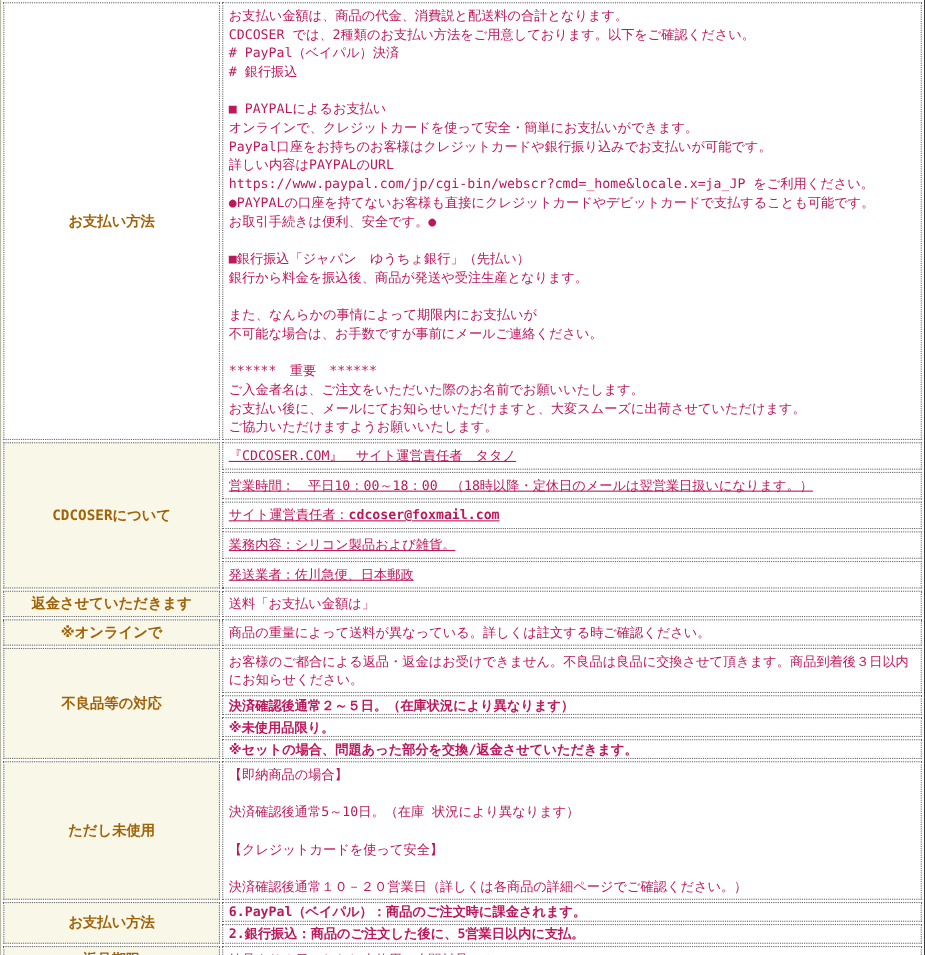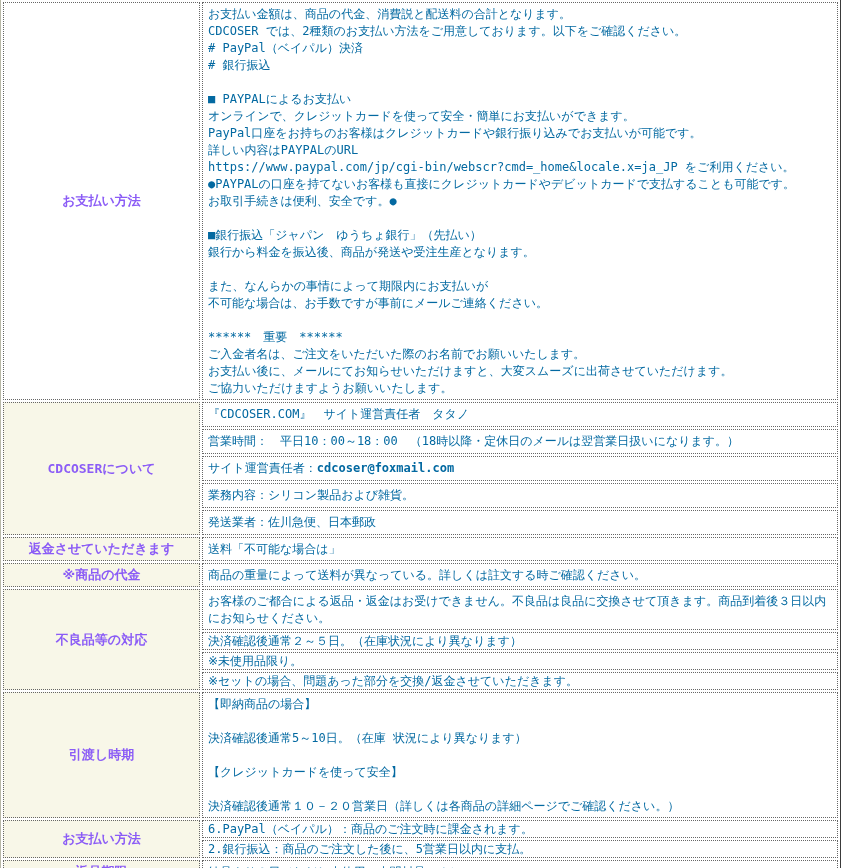--- a/index.html
+++ b/index.html
@@ -16,36 +16,36 @@
     background:#ffffff;
   }
   col.c1{width:197px;}
   th,td{border:1px dotted #666666;margin:0;}
   th.hdr{
     background:#f8f7e8;
     font-weight:bold;
     font-size:13px;
     text-align:center;
     vertical-align:middle;
-    color:#8b5cf6;
+    color:#a16207;
     padding:2px;
   }
   th.hdr.white{background:#ffffff;}
   td.body{
     font-size:12px;
     line-height:17px;
     padding:2px 5px;
     vertical-align:middle;
     white-space:pre-line;
     word-break:break-all;
-    color:#0369a1;
+    color:#be185d;
   }
   td.top{vertical-align:top;padding-top:3px;}
-  td.r25{height:19px;}
-  td.tight{line-height:16px;padding-top:0;padding-bottom:0;}
+  td.r25{height:19px;text-decoration:underline;}
+  td.tight{line-height:16px;padding-top:0;padding-bottom:0;font-weight:bold;}
   td.body b{font-weight:bold;}
 </style>
 </head>
 <body>
 
 <div class="page">
   <table class="info">
     <colgroup>
         <col class="c1">
         <col class="c2">
@@ -91,44 +91,44 @@
     </tr>
     <tr>
       <td class="body r25">業務内容：シリコン製品および雑貨。</td>
     </tr>
     <tr>
       <td class="body r25">発送業者：佐川急便、日本郵政</td>
     </tr>
 
     <tr>
       <th class="hdr">返金させていただきます</th>
-      <td class="body">送料「不可能な場合は」</td>
+      <td class="body">送料「お支払い金額は」</td>
     </tr>
 
     <tr>
-      <th class="hdr">※商品の代金</th>
+      <th class="hdr">※オンラインで</th>
       <td class="body">商品の重量によって送料が異なっている。詳しくは註文する時ご確認ください。</td>
     </tr>
 
     <tr>
       <th class="hdr" rowspan="4">不良品等の対応</th>
       <td class="body top">お客様のご都合による返品・返金はお受けできません。不良品は良品に交換させて頂きます。商品到着後３日以内にお知らせください。</td>
     </tr>
     <tr>
       <td class="body tight">決済確認後通常２～５日。（在庫状況により異なります）</td>
     </tr>
     <tr>
       <td class="body tight">※未使用品限り。</td>
     </tr>
     <tr>
       <td class="body tight">※セットの場合、問題あった部分を交換/返金させていただきます。</td>
     </tr>
 
     <tr>
-      <th class="hdr">引渡し時期</th>
+      <th class="hdr">ただし未使用</th>
       <td class="body top">【即納商品の場合】
 
 決済確認後通常5～10日。（在庫 状況により異なります）
 
 【クレジットカードを使って安全】
 
 決済確認後通常１０－２０営業日（詳しくは各商品の詳細ページでご確認ください。）</td>
     </tr>
 
     <tr>

